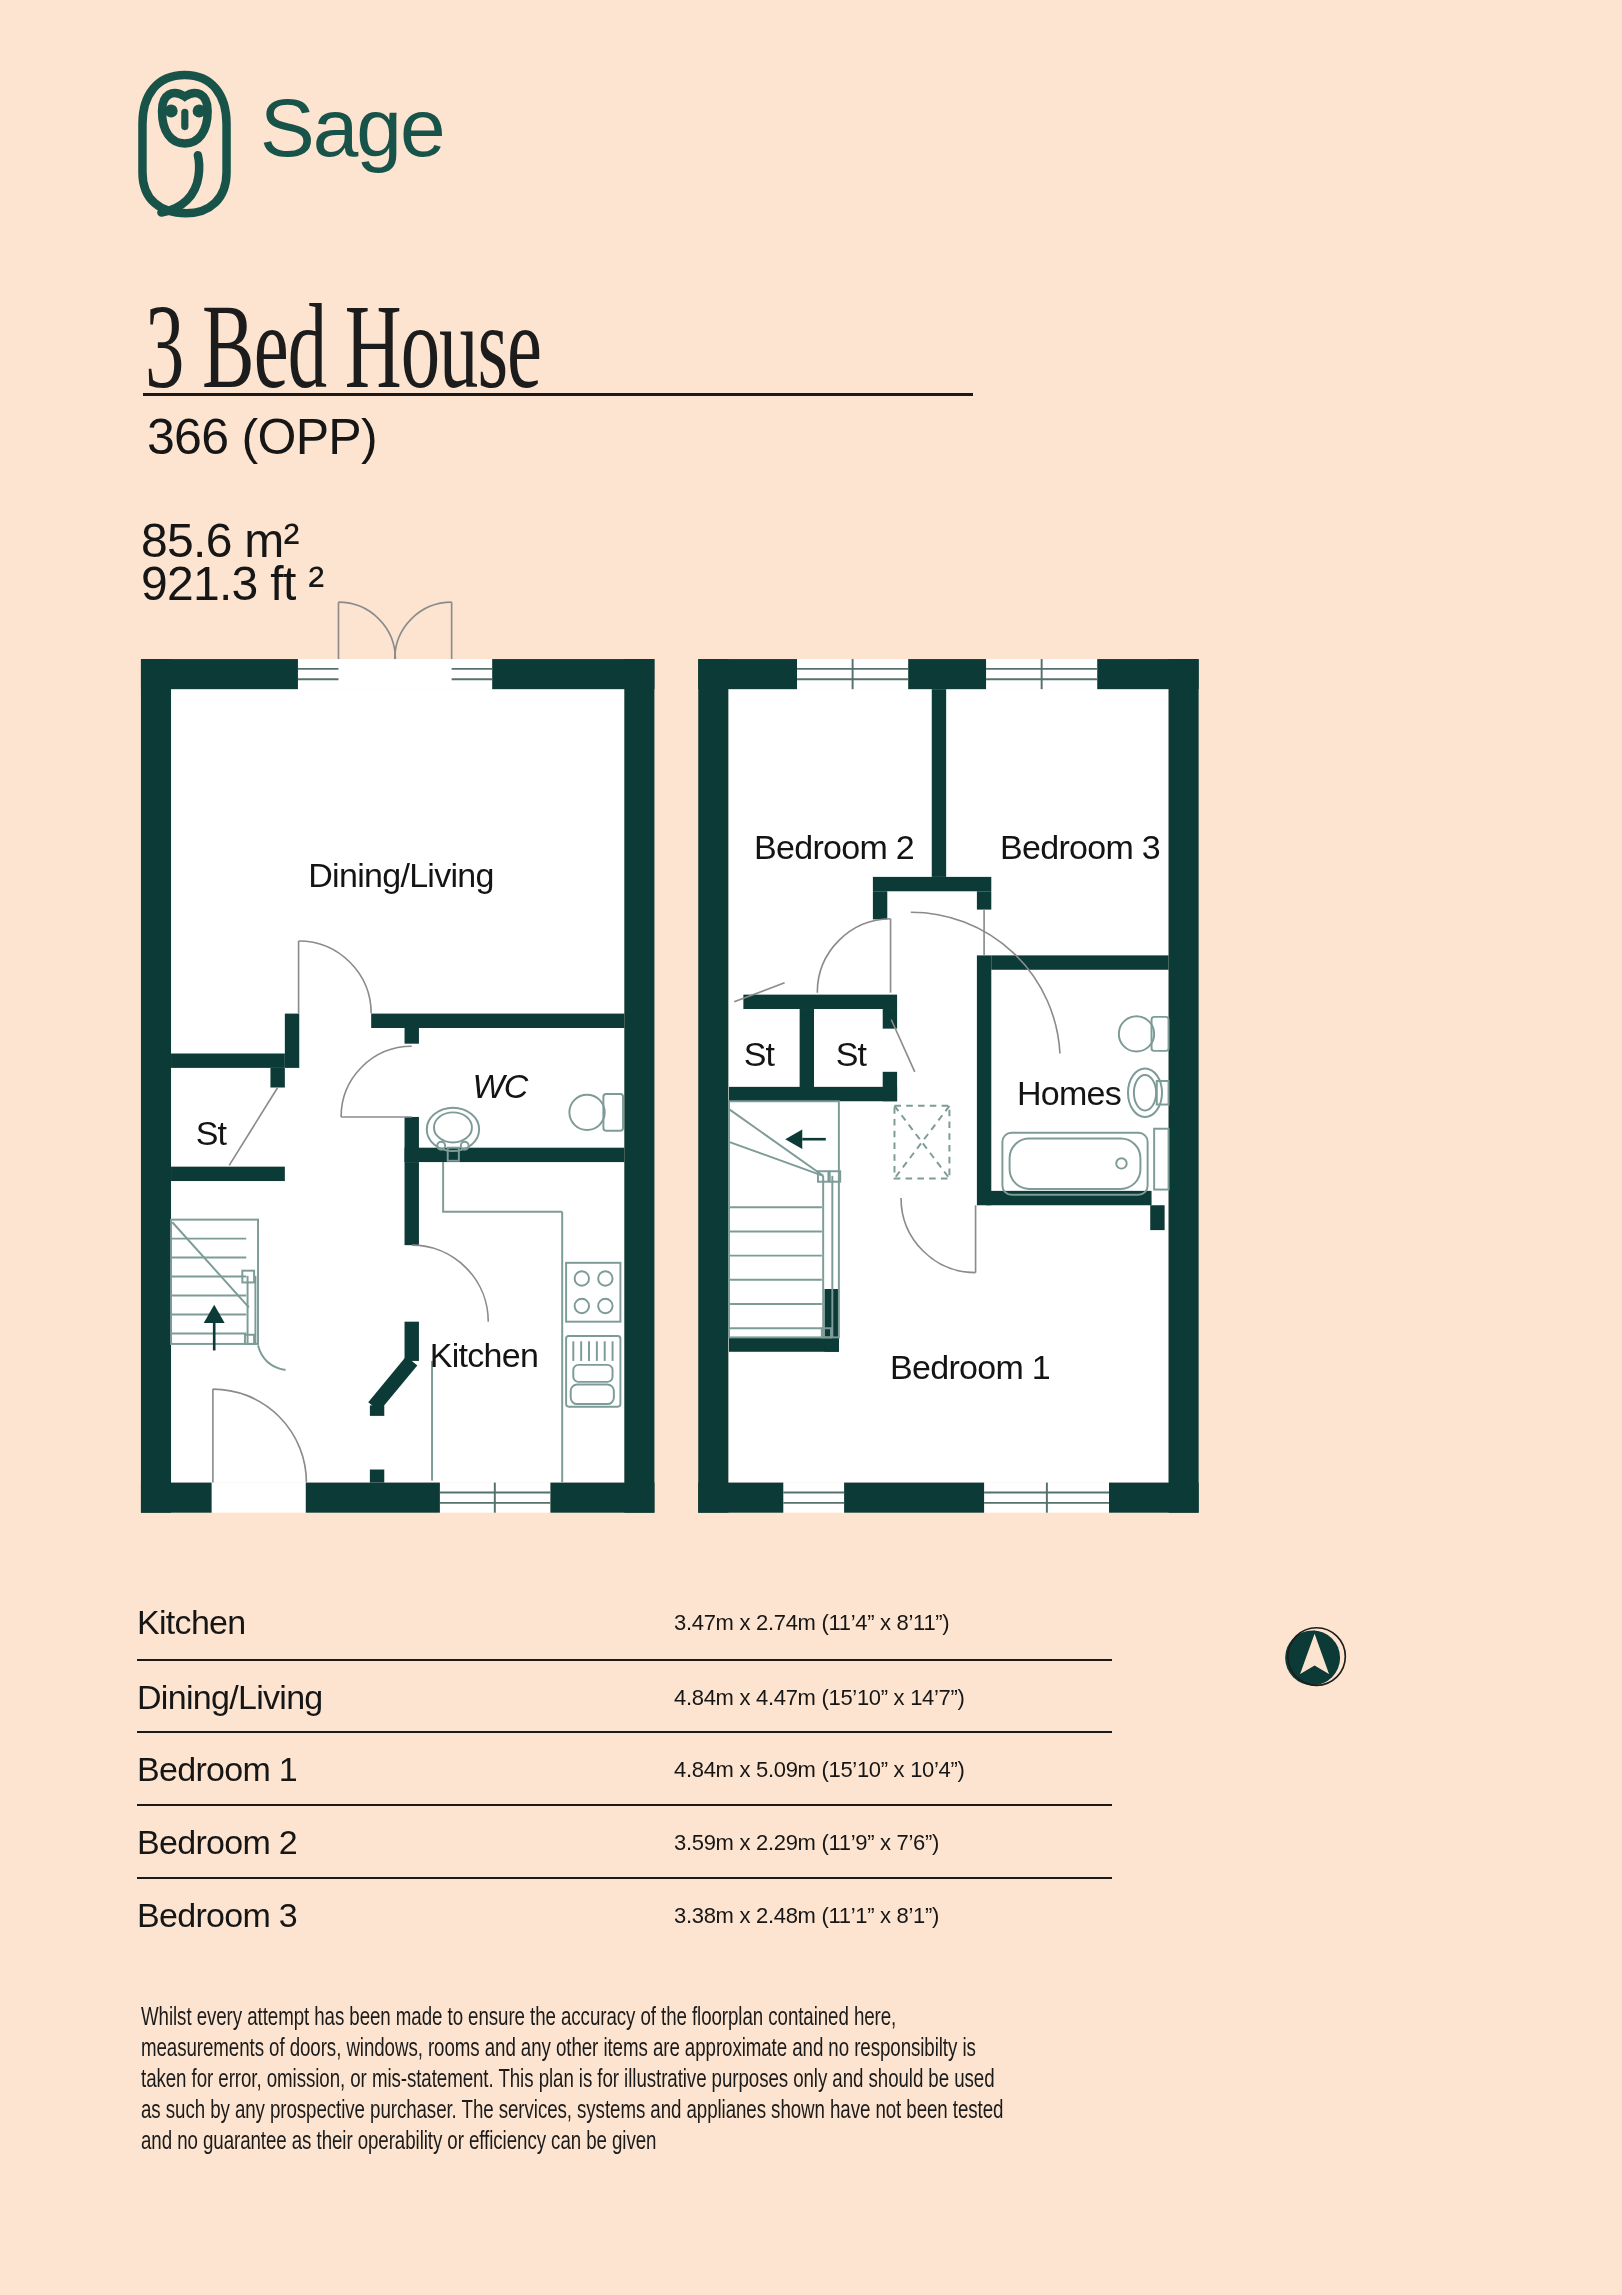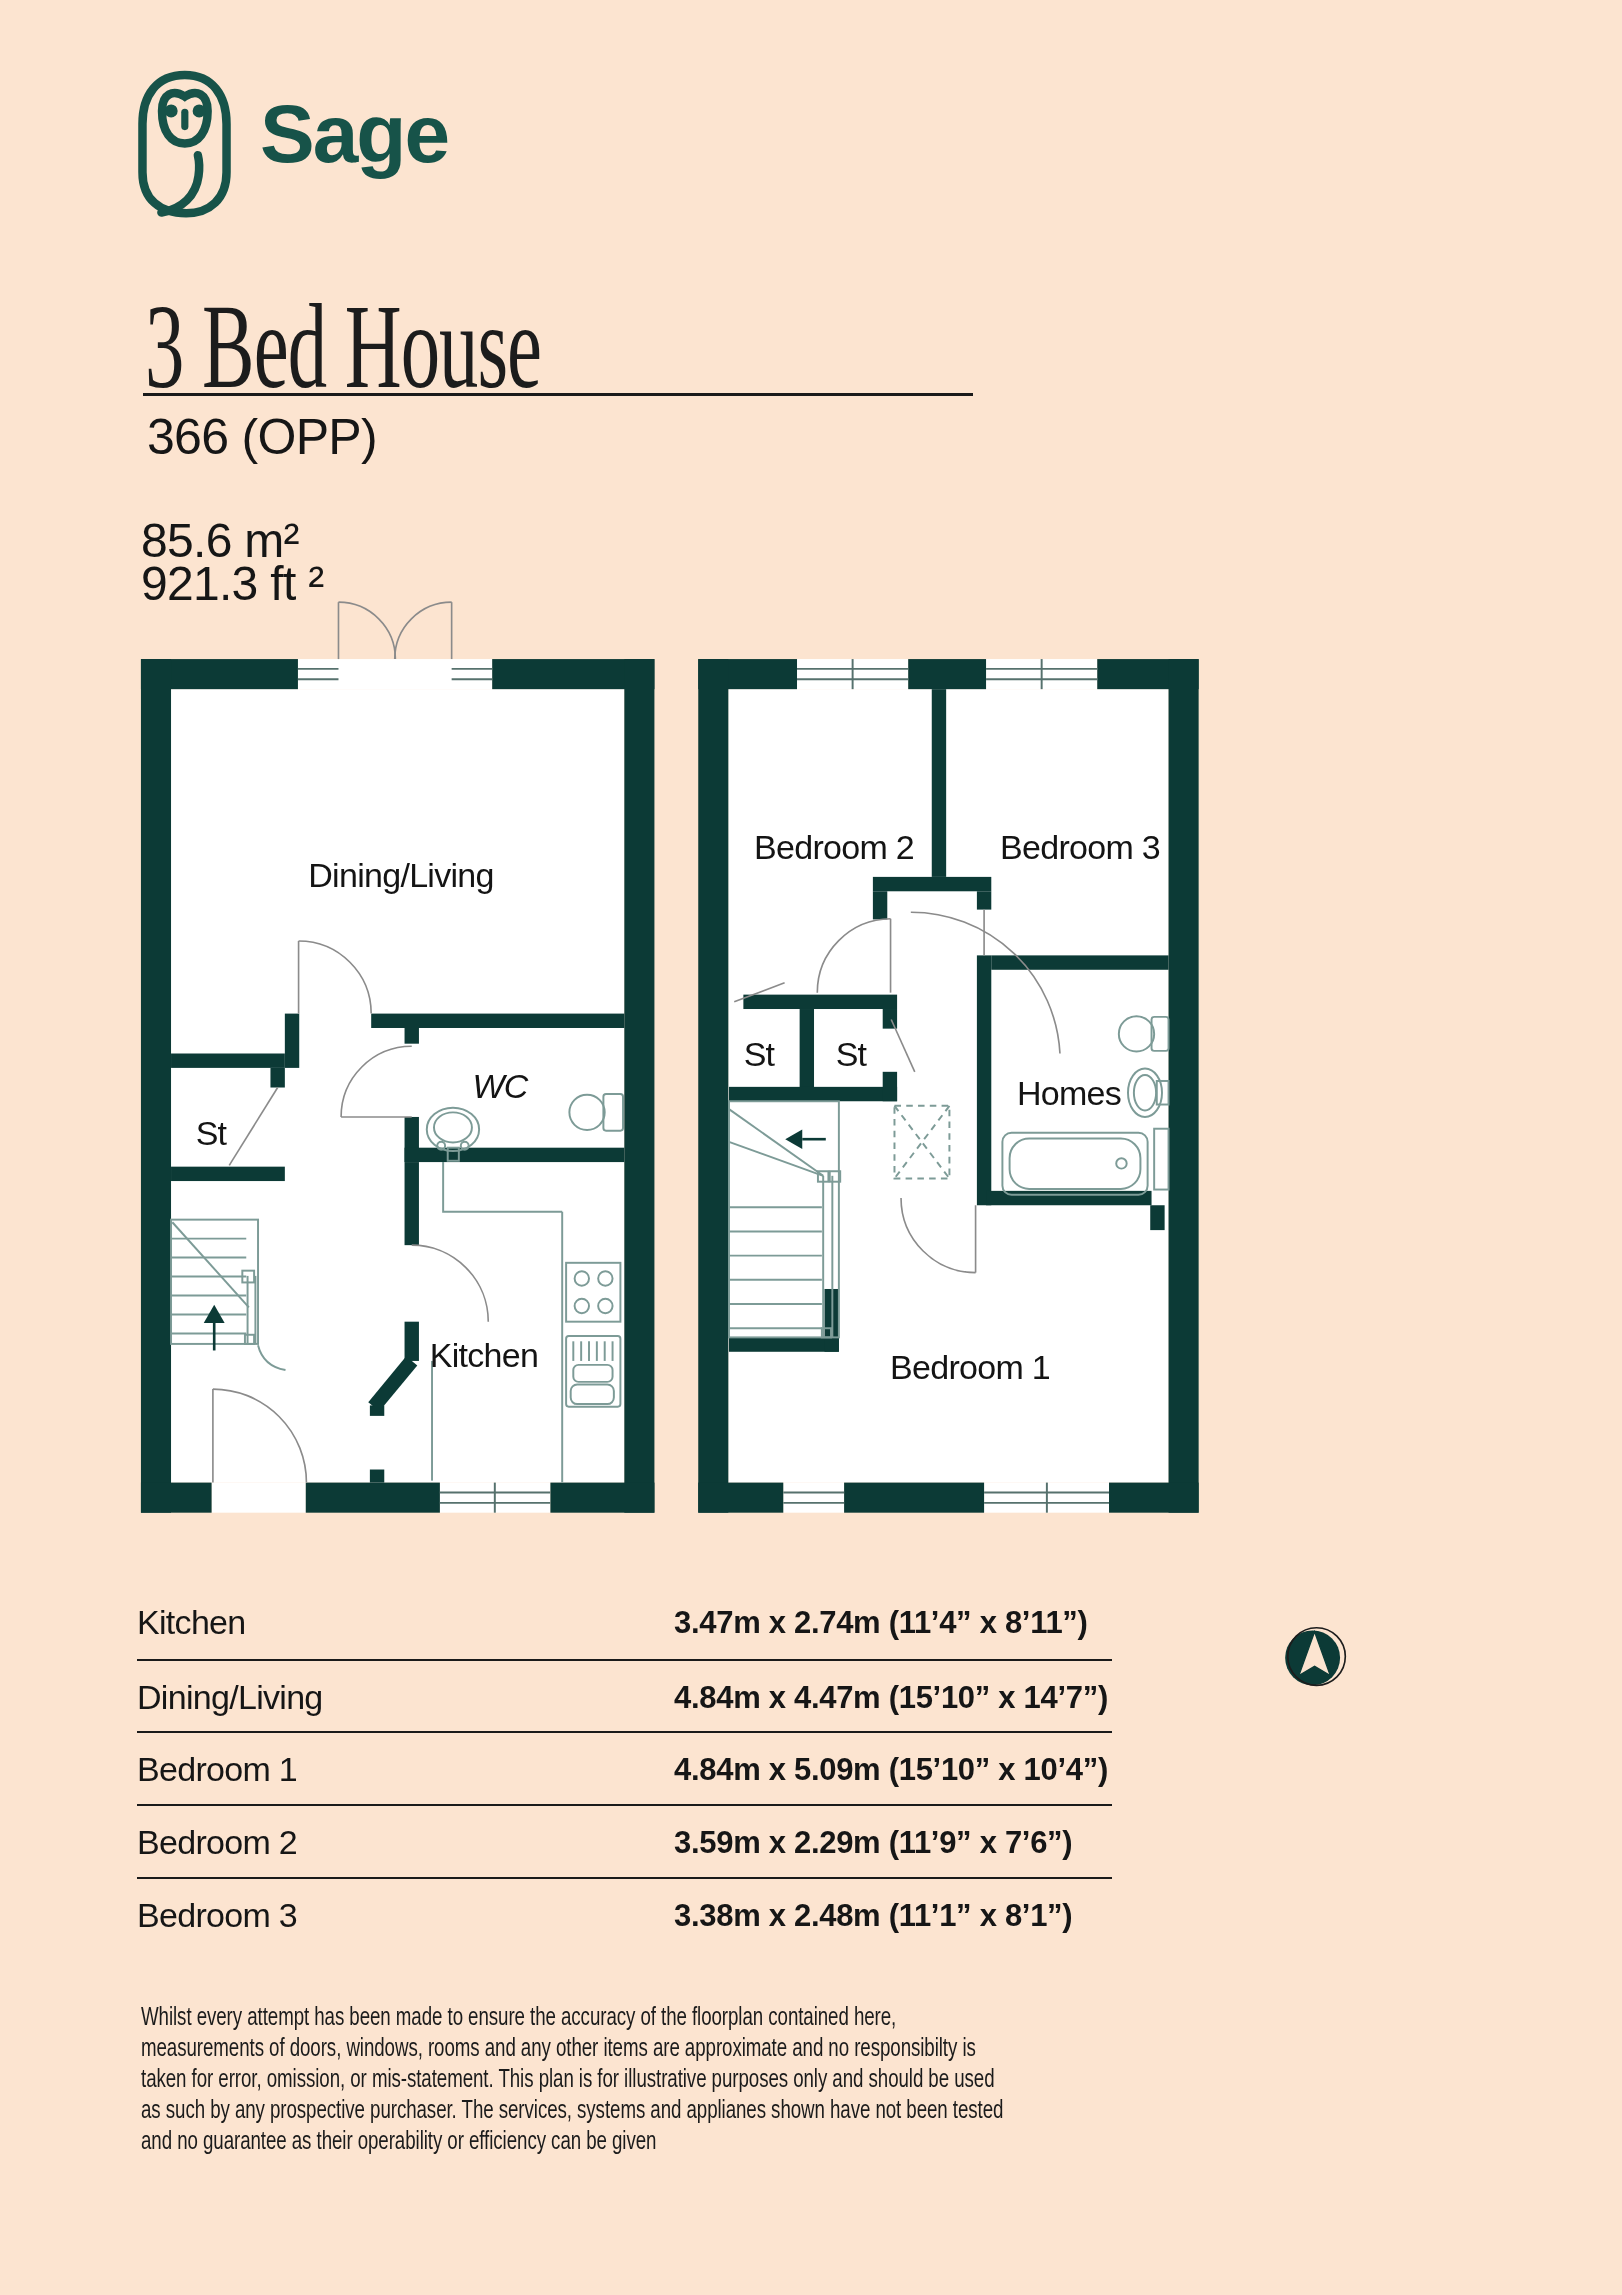--- a/index.html
+++ b/index.html
@@ -6,22 +6,22 @@
   body{
     width:1623px;height:2295px;
     background:#fce4d0;
     font-family:"Liberation Sans", sans-serif;
     position:relative;overflow:hidden;
     color:#161616;
   }
   .abs{position:absolute;}
   
   .wordmark{
-    left:260px;top:104px;
-    font-size:82px;font-weight:700;line-height:60px;
+    left:260px;top:98px;
+    font-size:82px;font-weight:400;line-height:60px;
     letter-spacing:-2px;color:#175349;
   }
   .wordmark div{white-space:nowrap;}
   .page-title{
     left:145px;top:277px;
     font-family:"Liberation Serif", serif;
     font-size:105px;font-weight:400;color:#1c1c1c;
     transform:scale(0.75,1.15);transform-origin:left top;
     white-space:nowrap;letter-spacing:-1.3px;
   }
@@ -34,21 +34,21 @@
     font-size:34px;font-weight:500;color:#141414;
     letter-spacing:-0.7px;white-space:nowrap;
   }
   
   .dim-row{
     left:137px;width:975px;height:73px;
     display:flex;align-items:center;
   }
   .dim-row.ruled{border-top:2px solid #1a1a1a;}
   .dim-room{font-size:34px;font-weight:500;letter-spacing:-0.7px;}
-  .dim-size{position:absolute;left:537px;font-size:31px;font-weight:700;letter-spacing:-0.3px;white-space:nowrap;}
+  .dim-size{position:absolute;left:537px;font-size:22px;font-weight:400;letter-spacing:-0.3px;white-space:nowrap;}
   
   .disclaimer{
     left:141px;top:2001px;width:1407px;
     font-size:26px;line-height:31px;font-weight:400;color:#1b1b1b;
     white-space:pre;letter-spacing:-0.1px;
     transform:scaleX(0.72);transform-origin:left top;
   }
   svg{display:block;}
 </style>
 </head>

